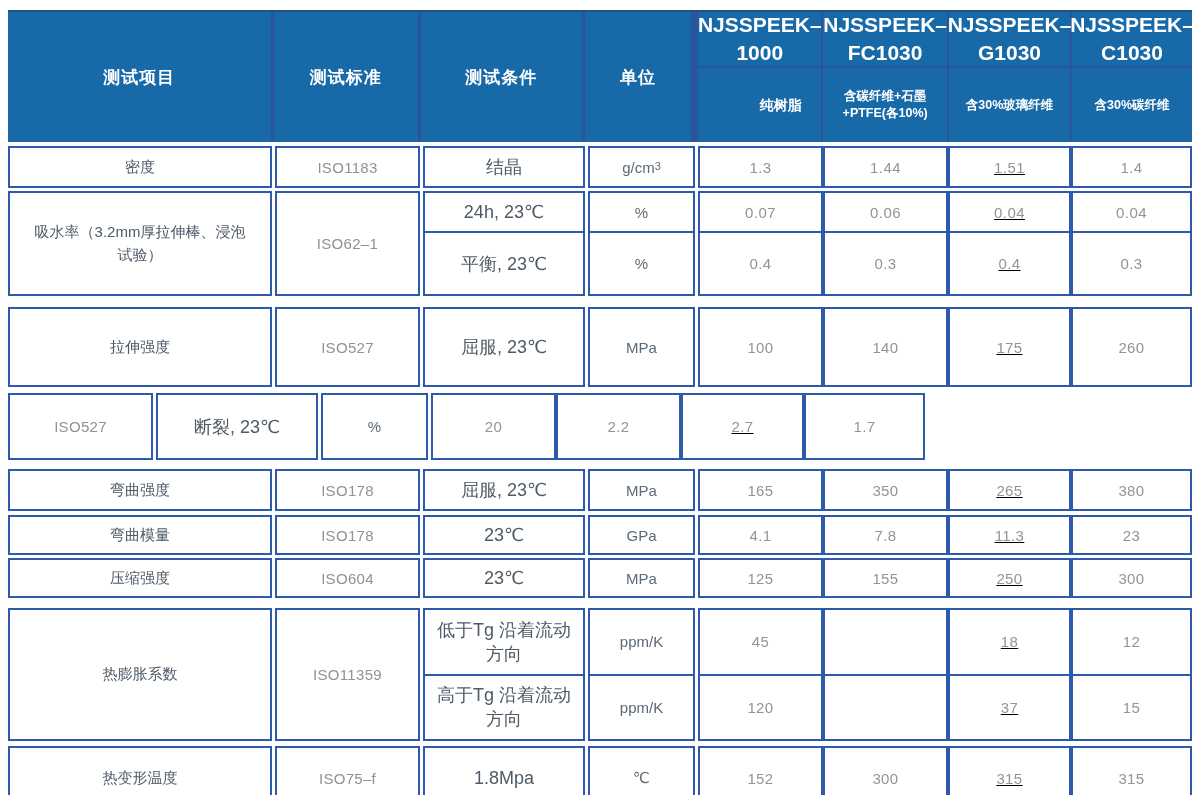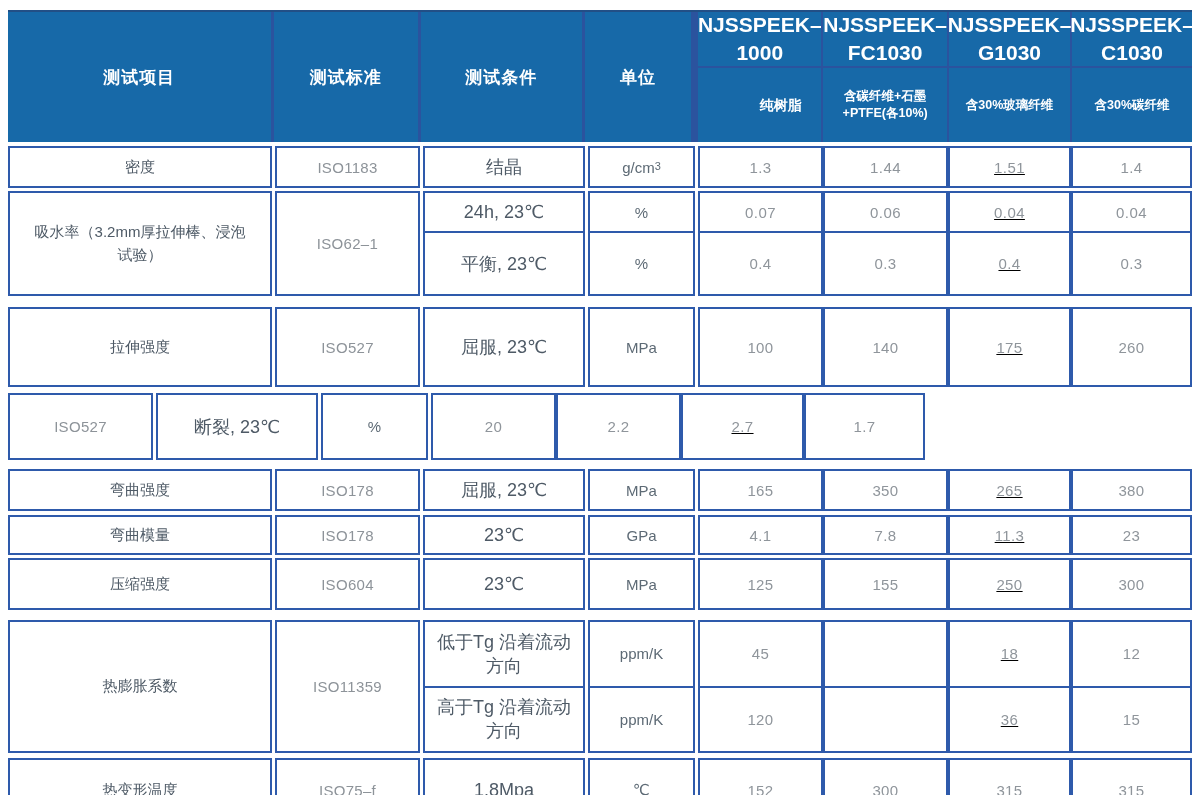--- a/index.html
+++ b/index.html
@@ -73,21 +73,21 @@
   .unit sup{font-size:11px;position:relative;top:-1px;}
   .val{color:var(--tval);font-size:15px;letter-spacing:.4px;}
 
   
   .g1{height:42px;margin-top:4px;}
   .g2{height:105px;margin-top:3px;}
   .g3{height:80px;margin-top:11px;}
   .g4{height:67px;margin-top:6px;}
   .g5{height:42px;margin-top:9px;}
   .g6{height:40px;margin-top:4px;}
-  .g7{height:52px;margin-top:3px;}
+  .g7{height:40px;margin-top:3px;}
   .g8{height:133px;margin-top:10px;}
   .g9{height:64px;margin-top:5px;}
   .g2 .sub:first-child{flex:0 0 38%;}
 </style>
 </head>
 <body>
 
 <div class="tablewrap">
 
   <div class="thead">
@@ -311,21 +311,21 @@
         <div class="cell c5 stack">
           <div class="sub val">45</div>
           <div class="sub val">120</div>
         </div>
         <div class="cell c6 stack">
           <div class="sub val"></div>
           <div class="sub val"></div>
         </div>
         <div class="cell c7 stack">
           <div class="sub val">18</div>
-          <div class="sub val">36</div>
+          <div class="sub val">37</div>
         </div>
         <div class="cell c8 stack">
           <div class="sub val">12</div>
           <div class="sub val">15</div>
         </div>
       </div>
       <div class="row-group g9">
         <div class="cell c1 item">热变形温度</div>
         <div class="cell c2 std">ISO75–f</div>
         <div class="cell c3 stack">

